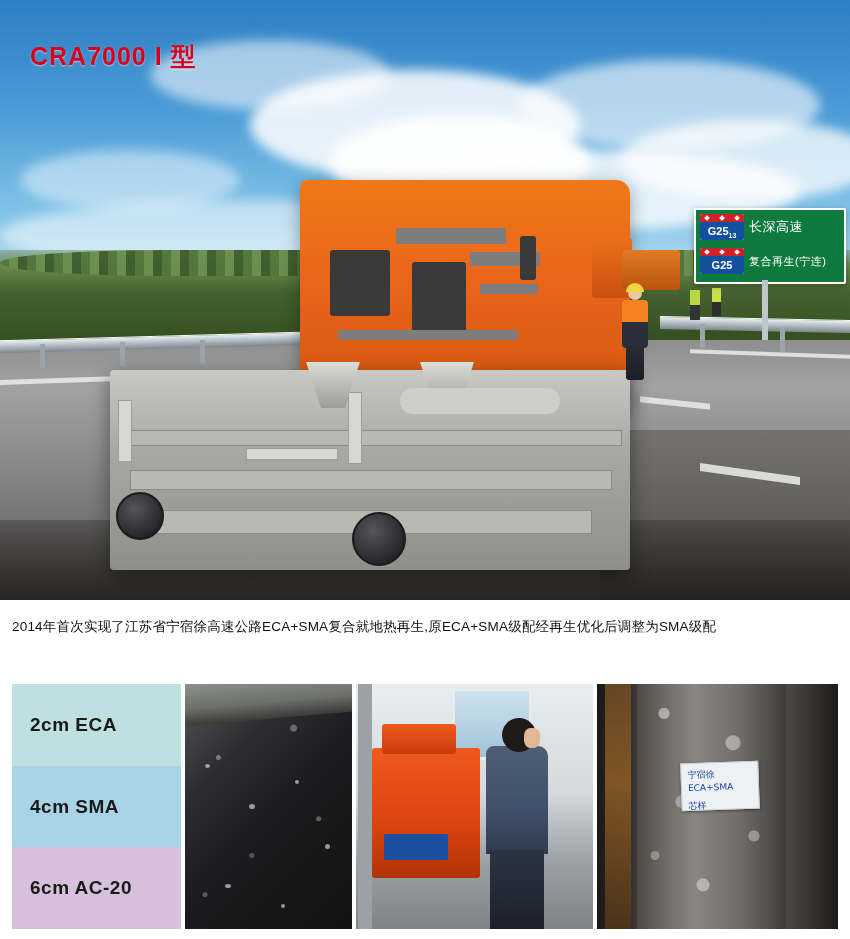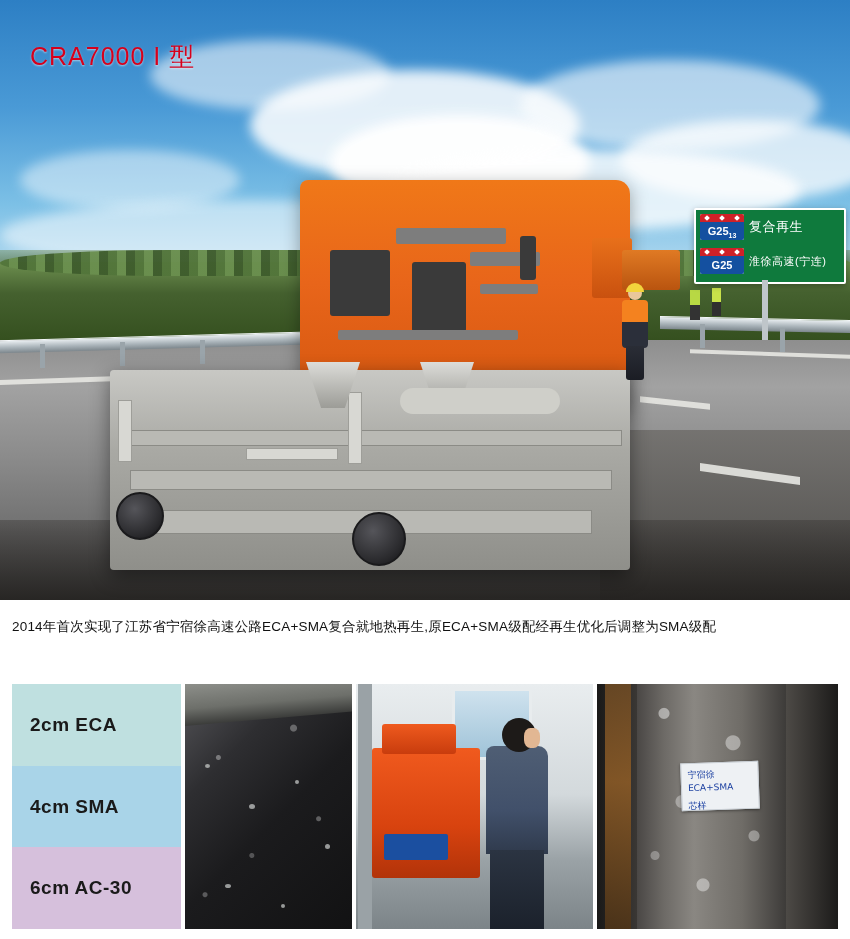--- a/index.html
+++ b/index.html
@@ -262,21 +262,21 @@
     width: 6px; height: 60px;
     background: #bfc6ca;
   }
 
   
   .hero-title {
     position: absolute;
     left: 30px; top: 40px;
     color: #d6001c;
     font-size: 25px;
-    font-weight: normal;
+    font-weight: bold;
     letter-spacing: 1px;
     text-shadow: 0 1px 2px rgba(255,255,255,0.55);
   }
 
   
   .green-caption {
     position: absolute;
     left: 0; bottom: 0;
     height: 32px;
     padding: 0 14px 0 12px;
@@ -509,48 +509,48 @@
   <div class="hwy-sign">
     <div class="hwy-row">
       <div class="hwy-shield">
         <div class="red-top">
             <i></i>
             <i></i>
             <i></i>
           </div>
         <div class="blue-bot"><span>G25</span><sub>13</sub></div>
       </div>
-      <div class="hwy-text">复合再生</div>
+      <div class="hwy-text">长深高速</div>
     </div>
     <div class="hwy-row">
       <div class="hwy-shield">
         <div class="red-top">
             <i></i>
             <i></i>
             <i></i>
           </div>
         <div class="blue-bot"><span>G25</span></div>
       </div>
-      <div class="hwy-text small">淮徐高速(宁连)</div>
+      <div class="hwy-text small">复合再生(宁连)</div>
     </div>
   </div>
   <div class="sign-post"></div>
 
   <div class="hero-title">CRA7000  I 型</div>
 
 </div>
 
 <div class="caption-line">2014年首次实现了江苏省宁宿徐高速公路ECA+SMA复合就地热再生,原ECA+SMA级配经再生优化后调整为SMA级配</div>
 
 <div class="bottom">
 
   <div class="layers">
     <div class="layer" style="background:#bfe0e0;">2cm ECA</div>
     <div class="layer" style="background:#a9d4e8;">4cm SMA</div>
-    <div class="layer" style="background:#d6c0dc;">6cm AC-30</div>
+    <div class="layer" style="background:#d6c0dc;">6cm AC-20</div>
   </div>
 
   <div class="photo p1">
     <div class="p1-top"></div>
     <div class="speck" style="left:20px;  top:80px;  width:5px; height:4px;"></div>
     <div class="speck" style="left:64px;  top:120px; width:6px; height:5px;"></div>
     <div class="speck" style="left:110px; top:96px;  width:4px; height:4px;"></div>
     <div class="speck" style="left:140px; top:160px; width:5px; height:5px;"></div>
     <div class="speck" style="left:40px;  top:200px; width:6px; height:4px;"></div>
     <div class="speck" style="left:96px;  top:220px; width:4px; height:4px;"></div>

